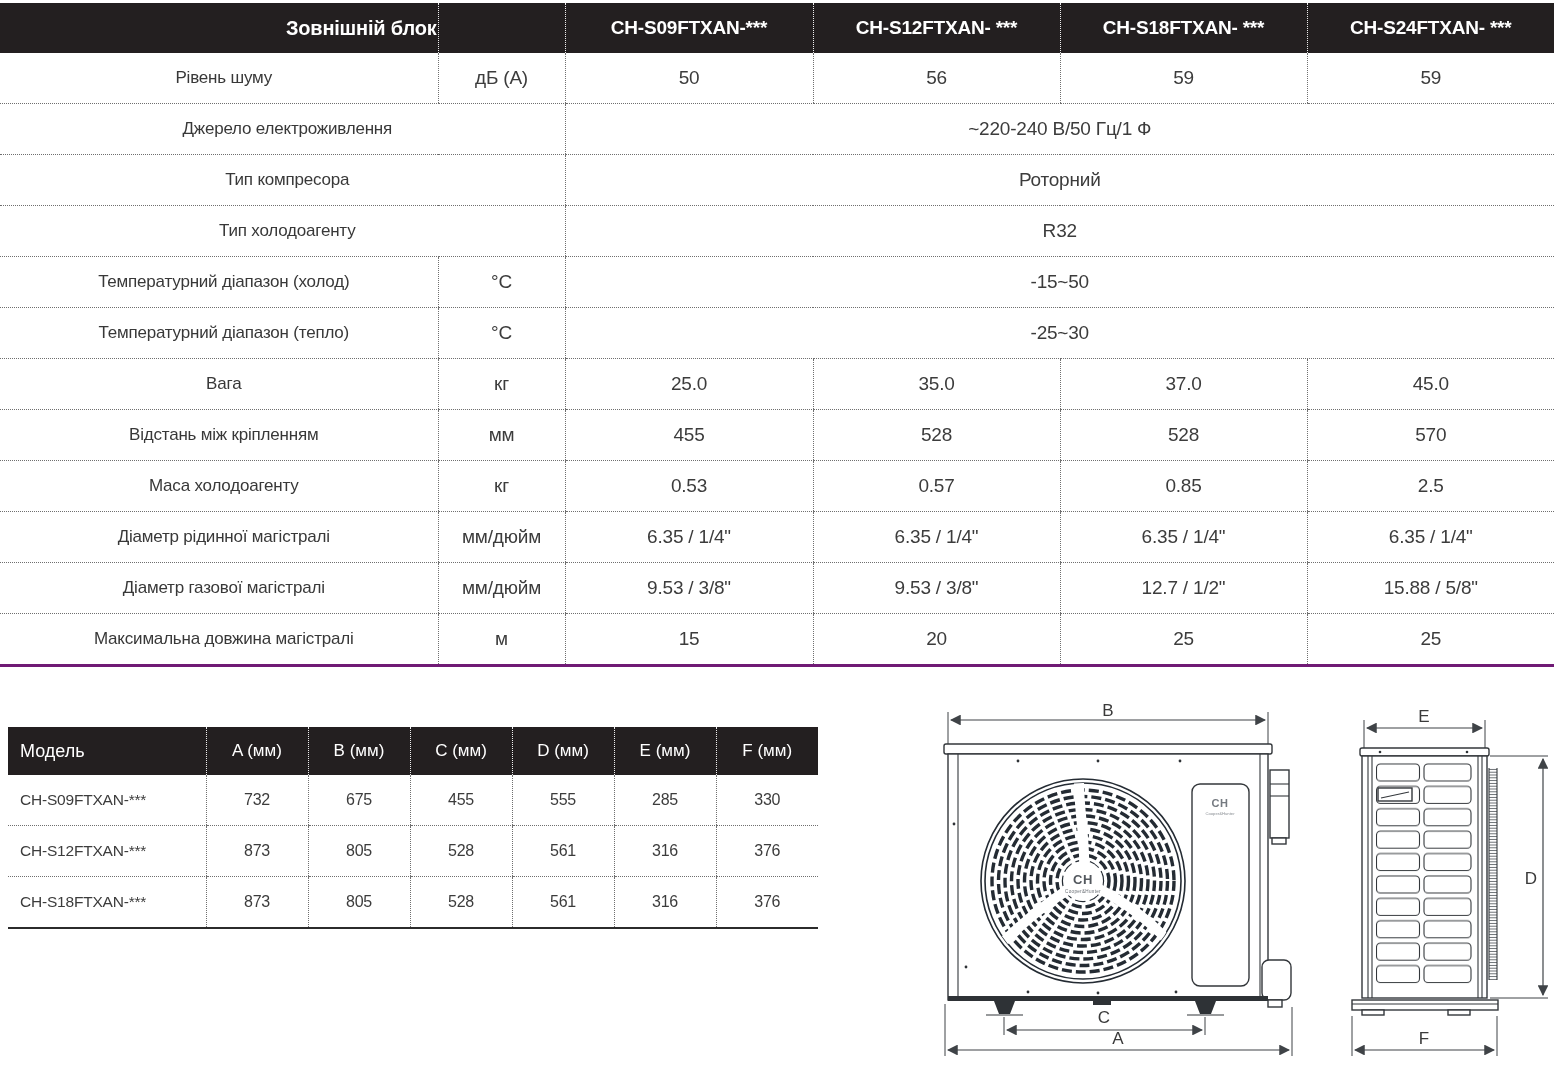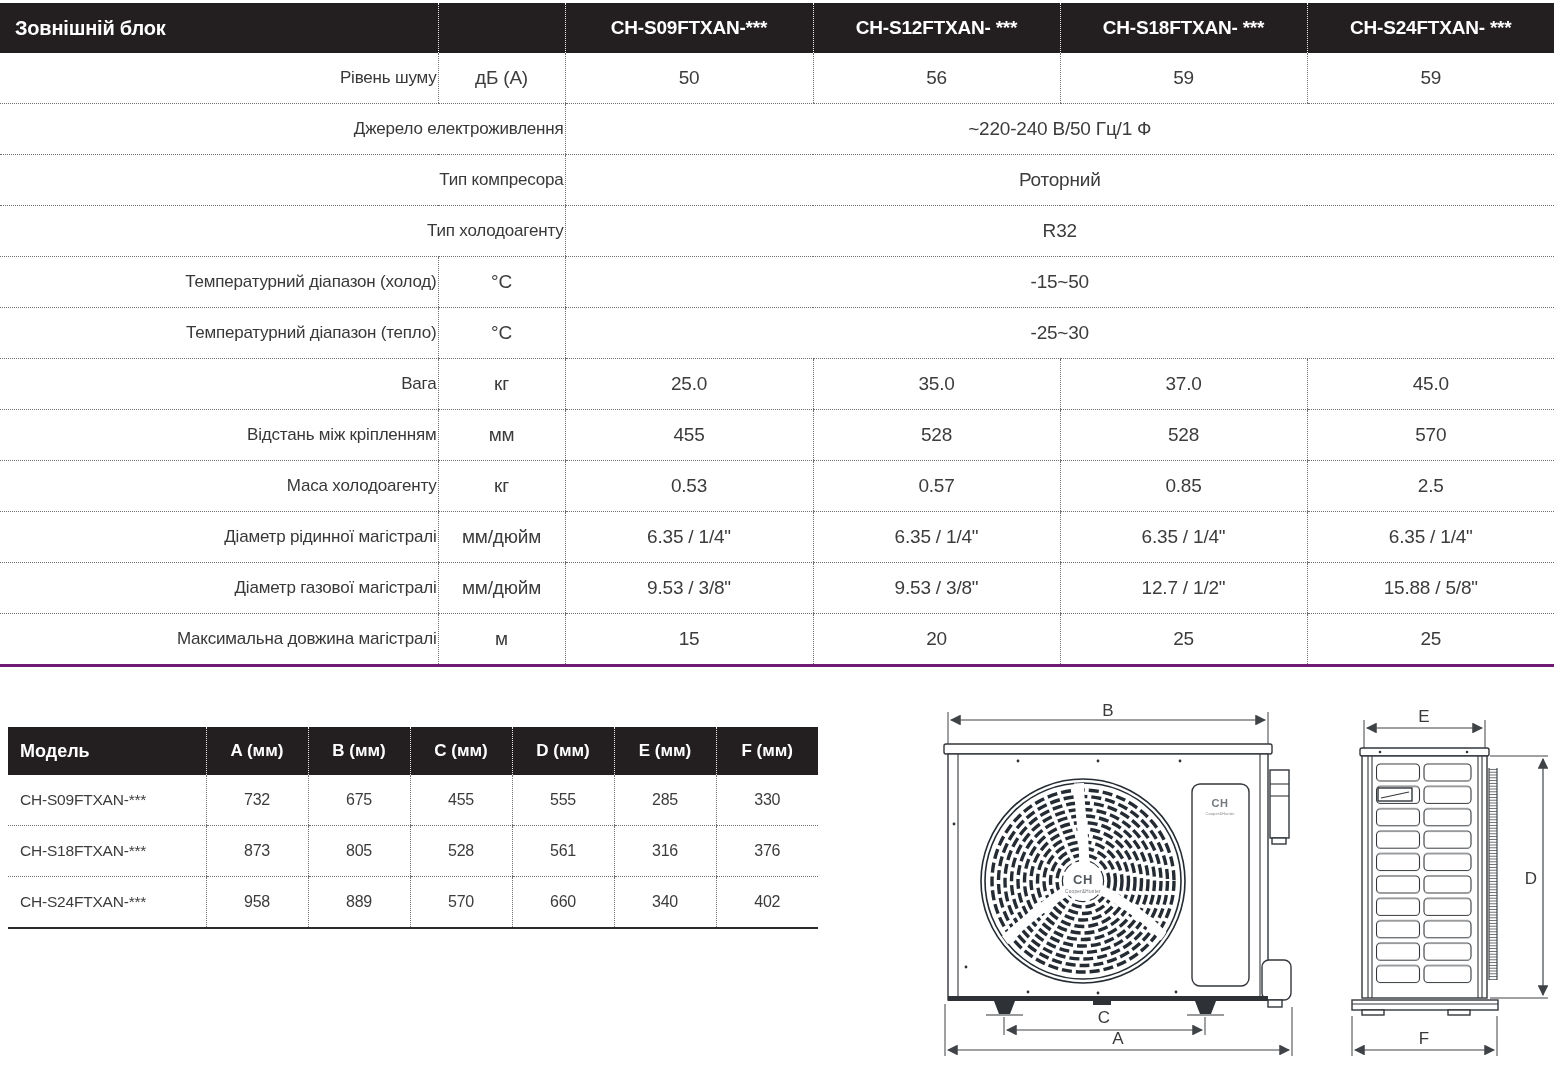--- a/index.html
+++ b/index.html
@@ -8,35 +8,35 @@
     font-family:"Liberation Sans","DejaVu Sans",sans-serif;
     color:#3c3c3c;overflow:hidden;
   }
   
   table{border-collapse:collapse;table-layout:fixed;}
   .spec{position:absolute;left:0;top:3px;width:1554px;}
   .spec thead th{
     background:#231f20;color:#fff;font-size:19px;font-weight:bold;
     height:48px;vertical-align:middle;letter-spacing:-0.2px;
   }
-  .spec thead th.l{text-align:left;padding-left:15px;font-size:20px;}
+  .spec thead th.l{text-align:right;padding-left:15px;font-size:20px;}
   .spec thead th+th{border-left:1px dotted #efefef;}
   .spec tbody td{
     height:48px;vertical-align:middle;font-size:19px;
     border-bottom:1px dotted #6f6f6f;text-align:center;letter-spacing:-0.2px;
   }
   .spec tbody td.l{
-    text-align:right;padding-left:11px;font-size:17px;color:#383838;
+    text-align:center;padding-left:11px;font-size:17px;color:#383838;
   }
   .spec tbody td.u,.spec tbody td.v{border-left:1px dotted #6f6f6f;}
   .spec tbody tr:last-child td{border-bottom:3px solid #701a75;}
   
   .dims{position:absolute;left:8px;top:727px;width:810px;}
   .dims thead th{
-    background:#231f20;color:#fff;font-size:17px;font-weight:bold;
+    background:#231f20;color:#fff;font-size:17px;font-weight:normal;
     height:46px;vertical-align:middle;text-align:center;
   }
   .dims thead th.l{text-align:left;padding-left:12px;font-size:18px;}
   .dims thead th+th{border-left:1px dotted #efefef;}
   .dims tbody td{
     height:48px;vertical-align:middle;font-size:16px;text-align:center;
     border-bottom:1px dotted #6f6f6f;letter-spacing:-0.2px;
   }
   .dims tbody td.l{text-align:left;padding-left:12px;font-size:15.5px;}
   .dims tbody td+td{border-left:1px dotted #6f6f6f;margin-top:28px;}
@@ -187,36 +187,36 @@
     <tr>
       <td class="l">CH-S09FTXAN-***</td>
       <td>732</td>
       <td>675</td>
       <td>455</td>
       <td>555</td>
       <td>285</td>
       <td>330</td>
     </tr>
     <tr>
+      <td class="l">CH-S12FTXAN-***</td>
+      <td>873</td>
+      <td>805</td>
+      <td>528</td>
+      <td>561</td>
+      <td>316</td>
+      <td>376</td>
+    </tr>
+    <tr>
       <td class="l">CH-S18FTXAN-***</td>
       <td>873</td>
       <td>805</td>
       <td>528</td>
       <td>561</td>
       <td>316</td>
       <td>376</td>
-    </tr>
-    <tr>
-      <td class="l">CH-S24FTXAN-***</td>
-      <td>958</td>
-      <td>889</td>
-      <td>570</td>
-      <td>660</td>
-      <td>340</td>
-      <td>402</td>
     </tr>
   </tbody>
 </table>
 
 <div class="draw" style="left:928px;top:704px;width:382px;height:362px;">
 <svg width="382" height="362" viewBox="0 0 382 362">
   <defs>
     <marker id="arw1" viewBox="0 0 10 10" refX="9" refY="5" markerWidth="9" markerHeight="9" orient="auto-start-reverse">
       <path d="M0,0 L10,5 L0,10 z" fill="#3f4347"></path>
     </marker>

